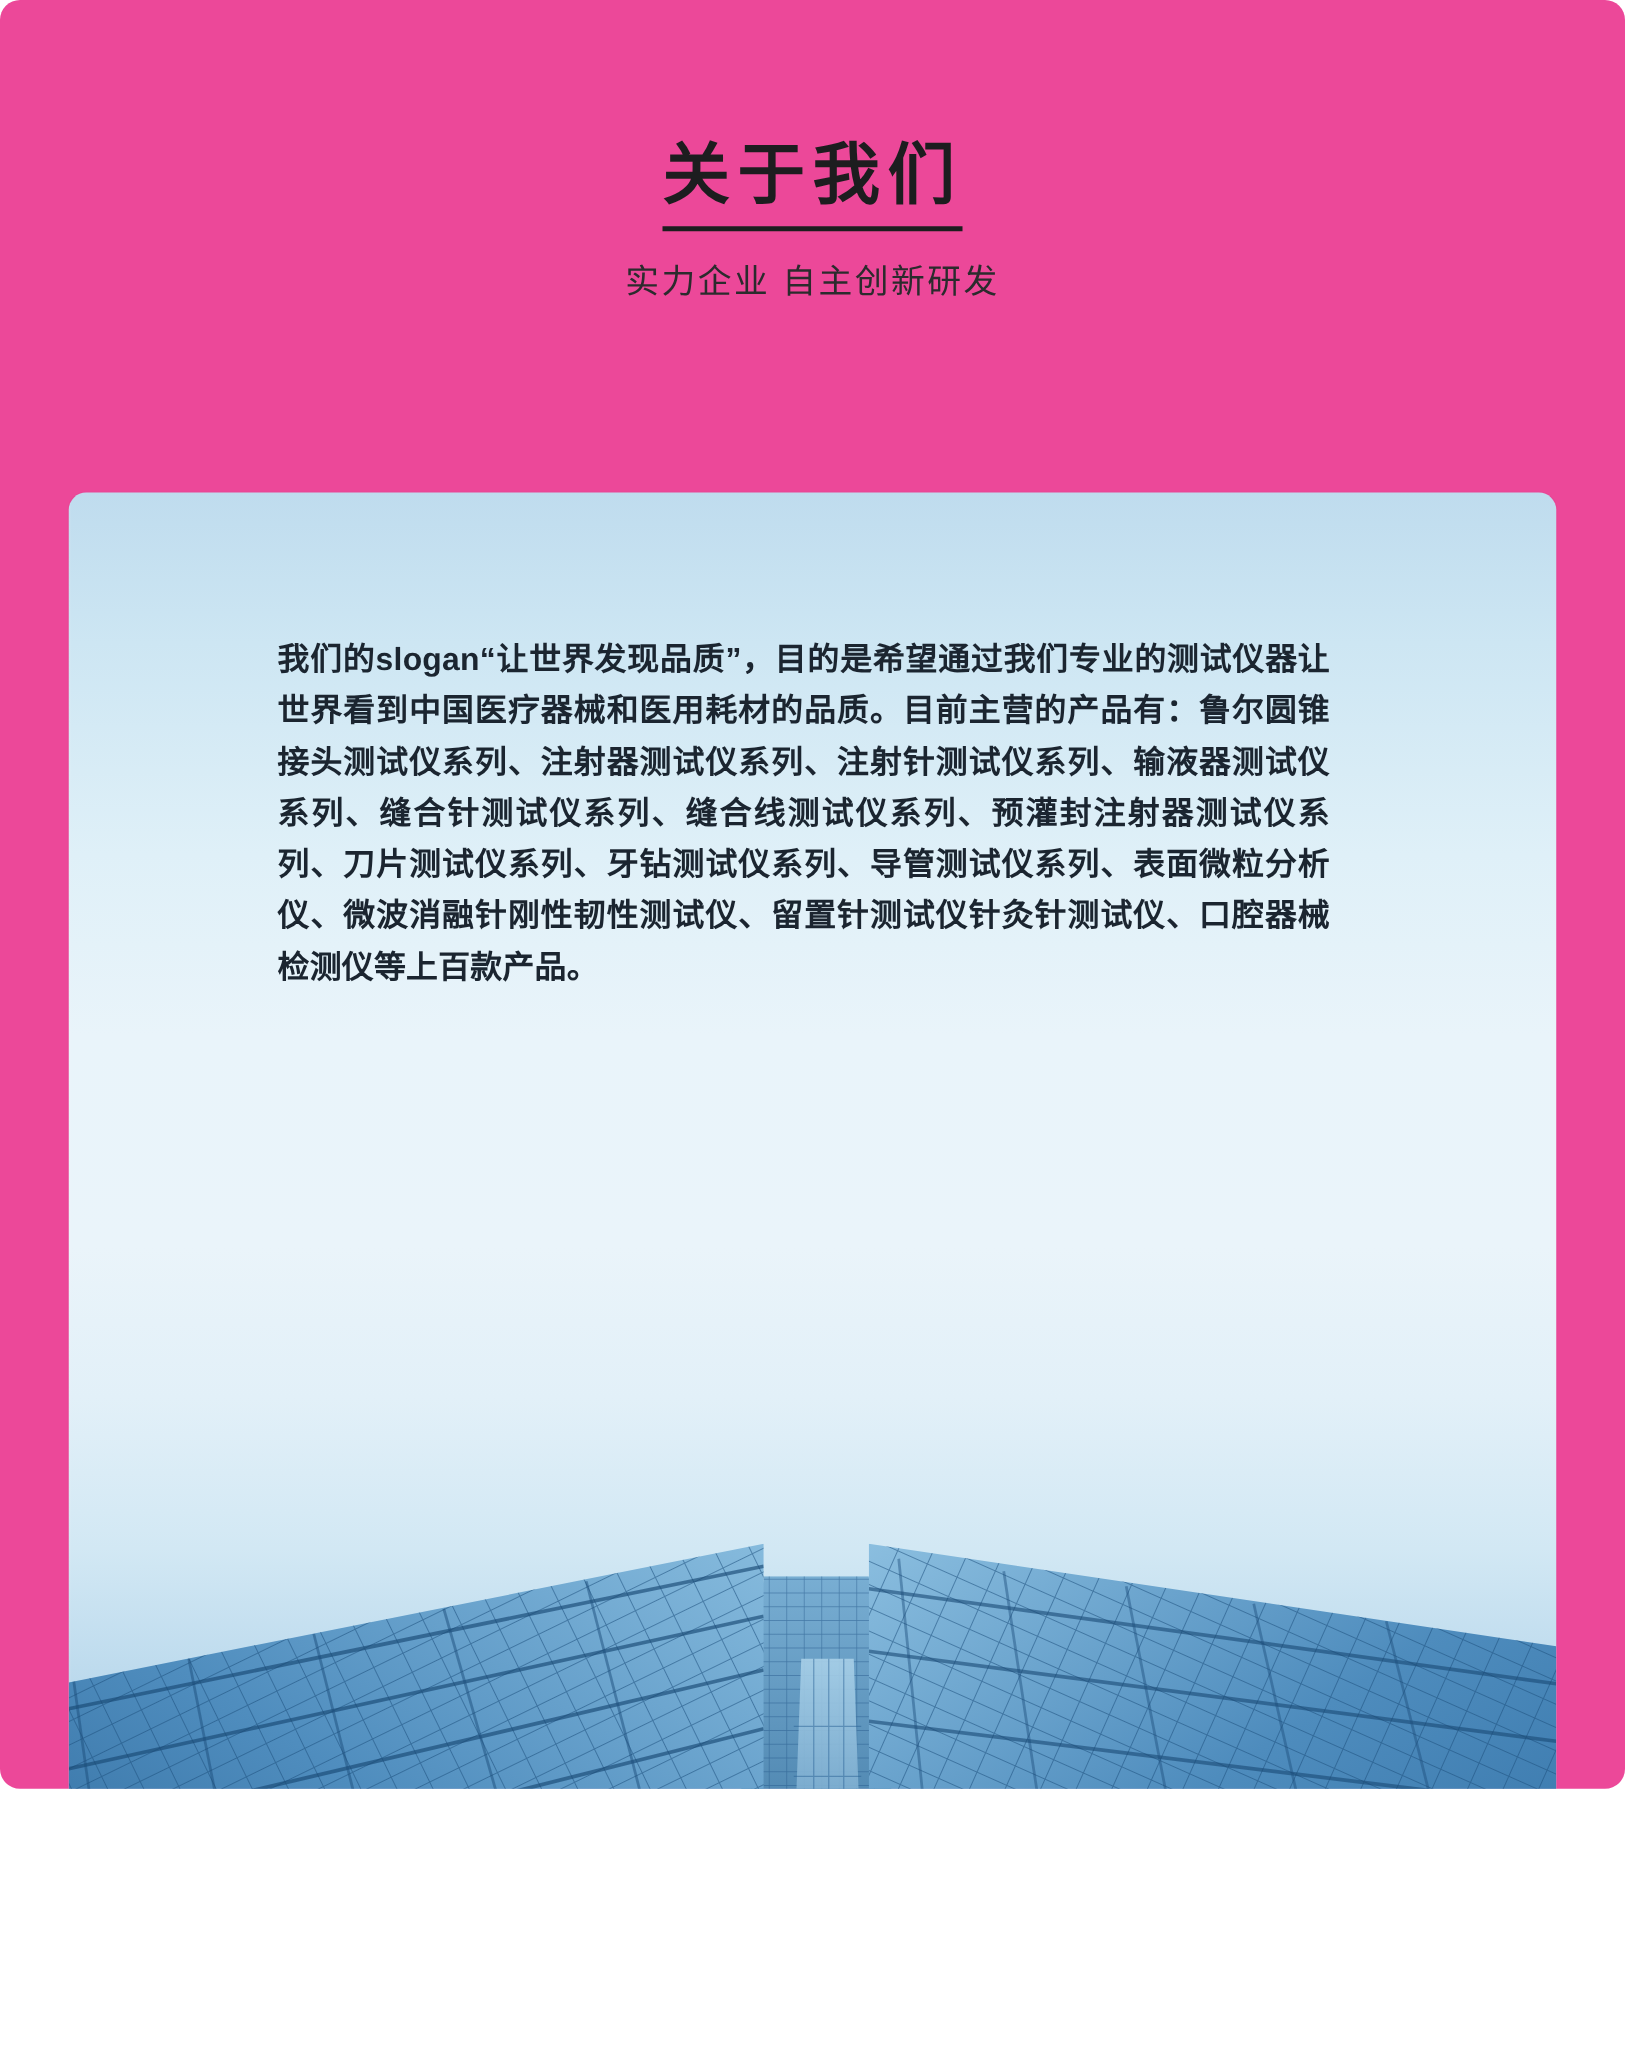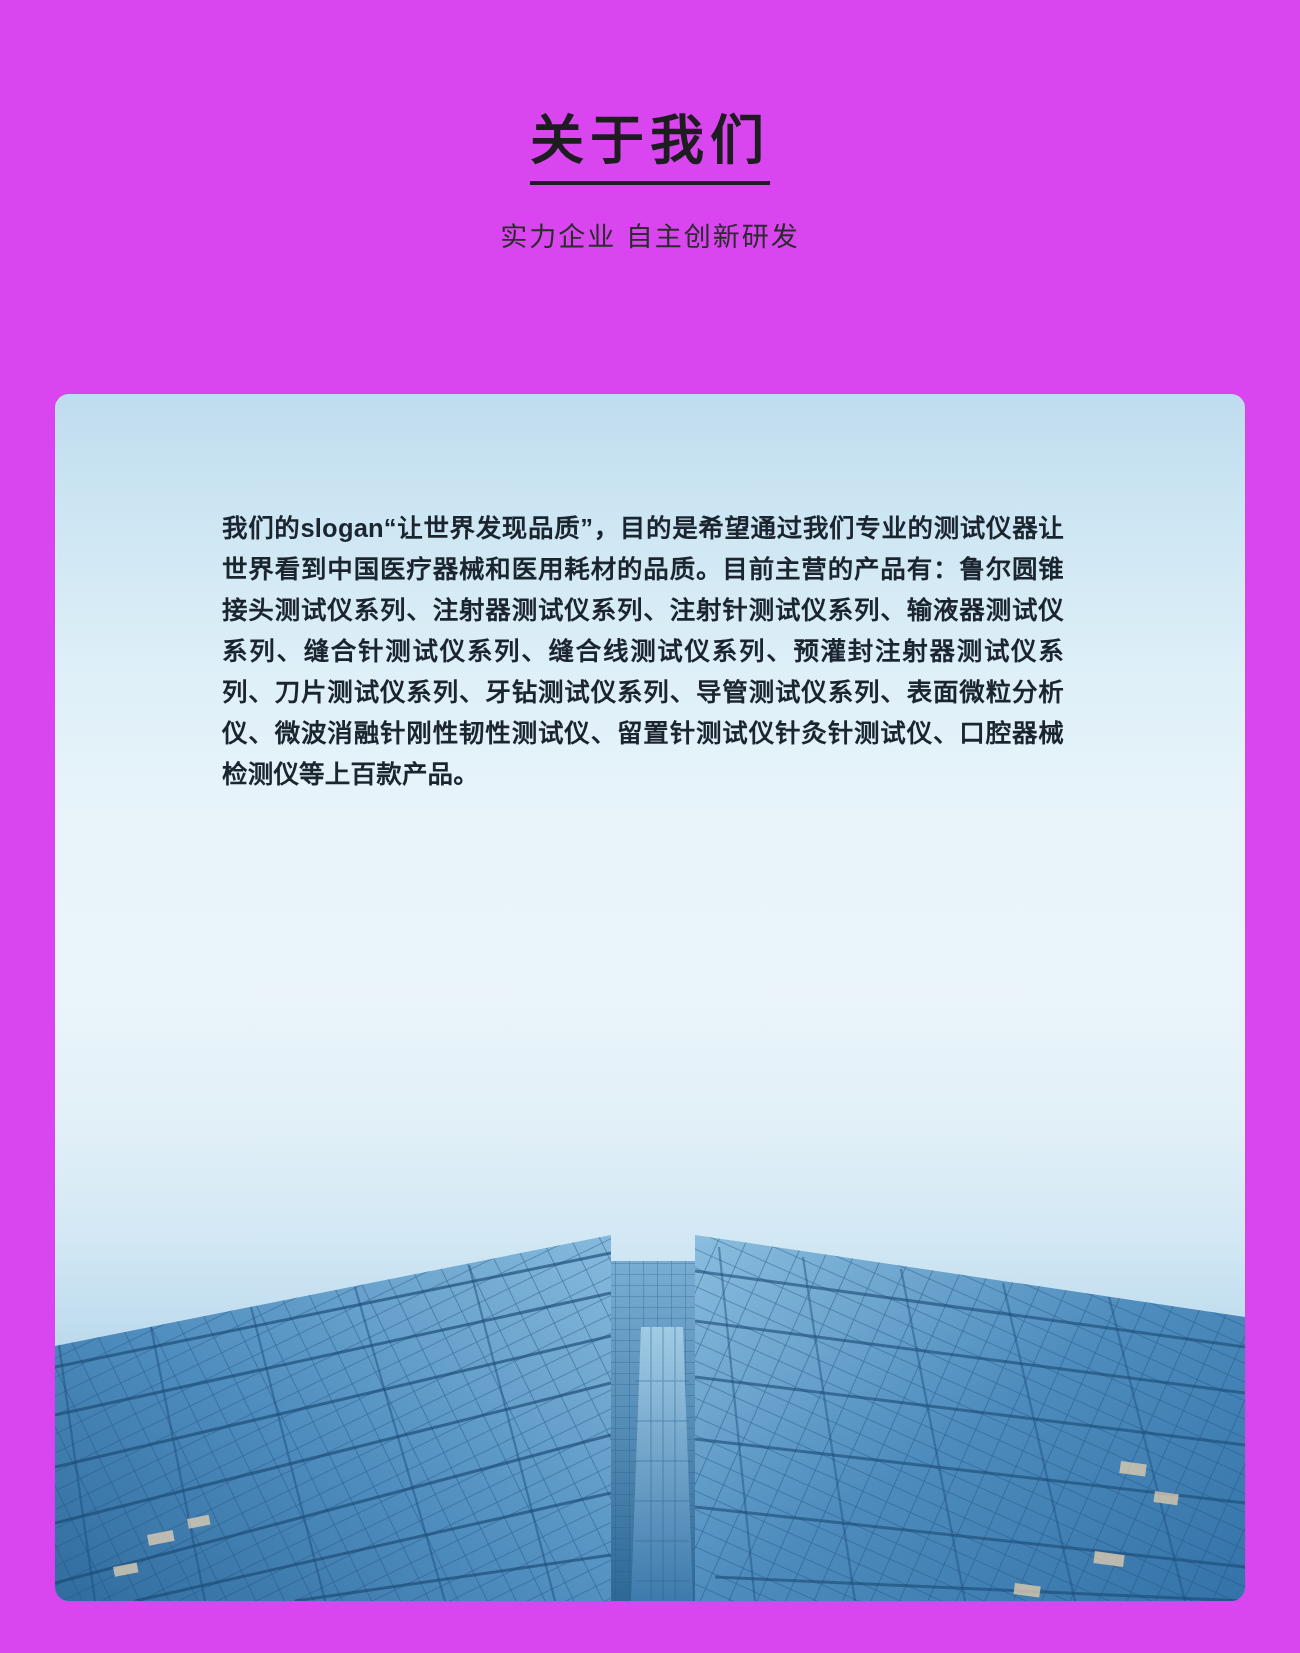--- a/index.html
+++ b/index.html
@@ -7,44 +7,45 @@
   html, body {
     width: 1300px;
     height: 1653px;
     background: #ffffff;
     font-family: "Liberation Sans", sans-serif;
   }
 
   .page {
     position: relative;
     width: 1300px;
-    height: 1653px;
-    background: #d946ef;
+    height: 1431px;
+    background: #ec4899;
     overflow: hidden;
+    border-radius: 16px;
   }
 
   
   .header {
     padding-top: 112px;
     text-align: center;
   }
 
   .page-title {
     font-size: 54px;
     font-weight: 700;
     letter-spacing: 6px;
     color: #1d1d1f;
     display: inline-block;
     padding-bottom: 12px;
     border-bottom: 4px solid #1d1d1f;
     line-height: 1.05;
   }
 
   .page-subtitle {
-    margin-top: 30px;
+    margin-top: 18px;
     font-size: 27px;
     font-weight: 400;
     letter-spacing: 2px;
     color: #2b2b2d;
   }
 
   
   .card {
     position: absolute;
     left: 55px;

